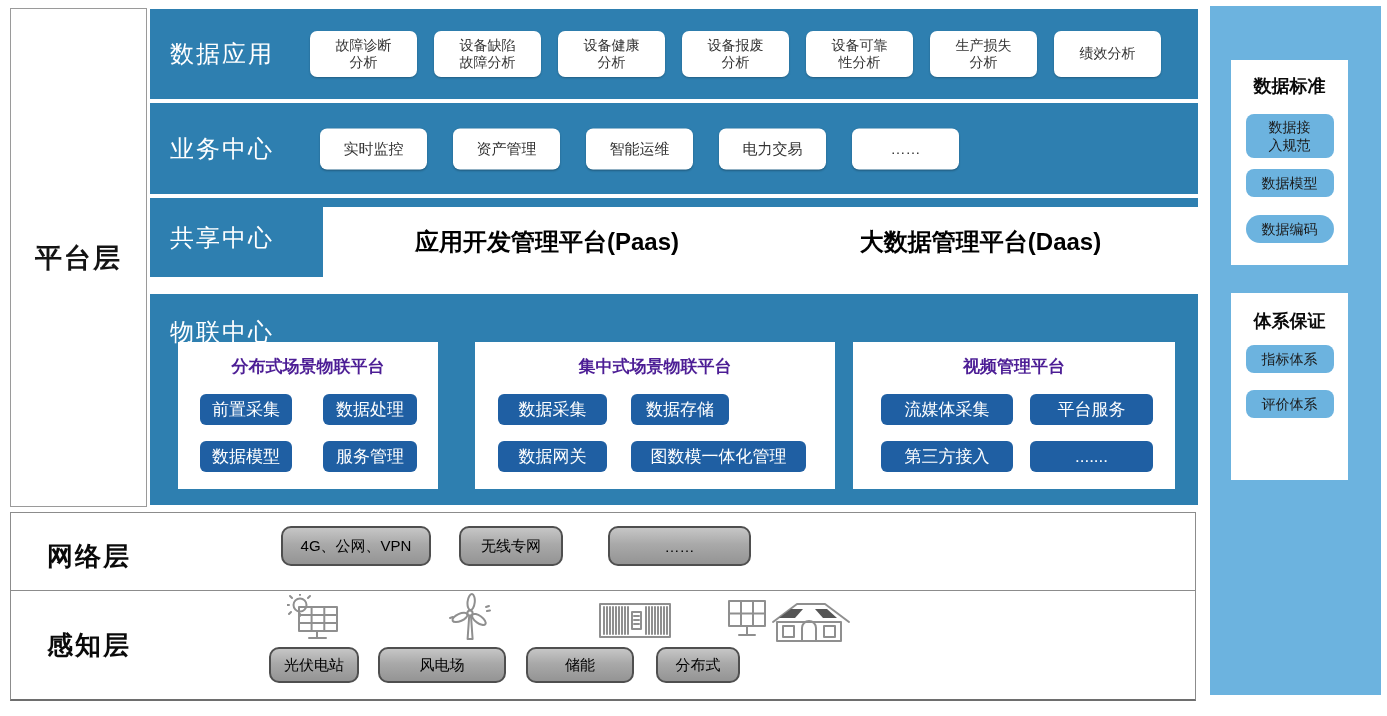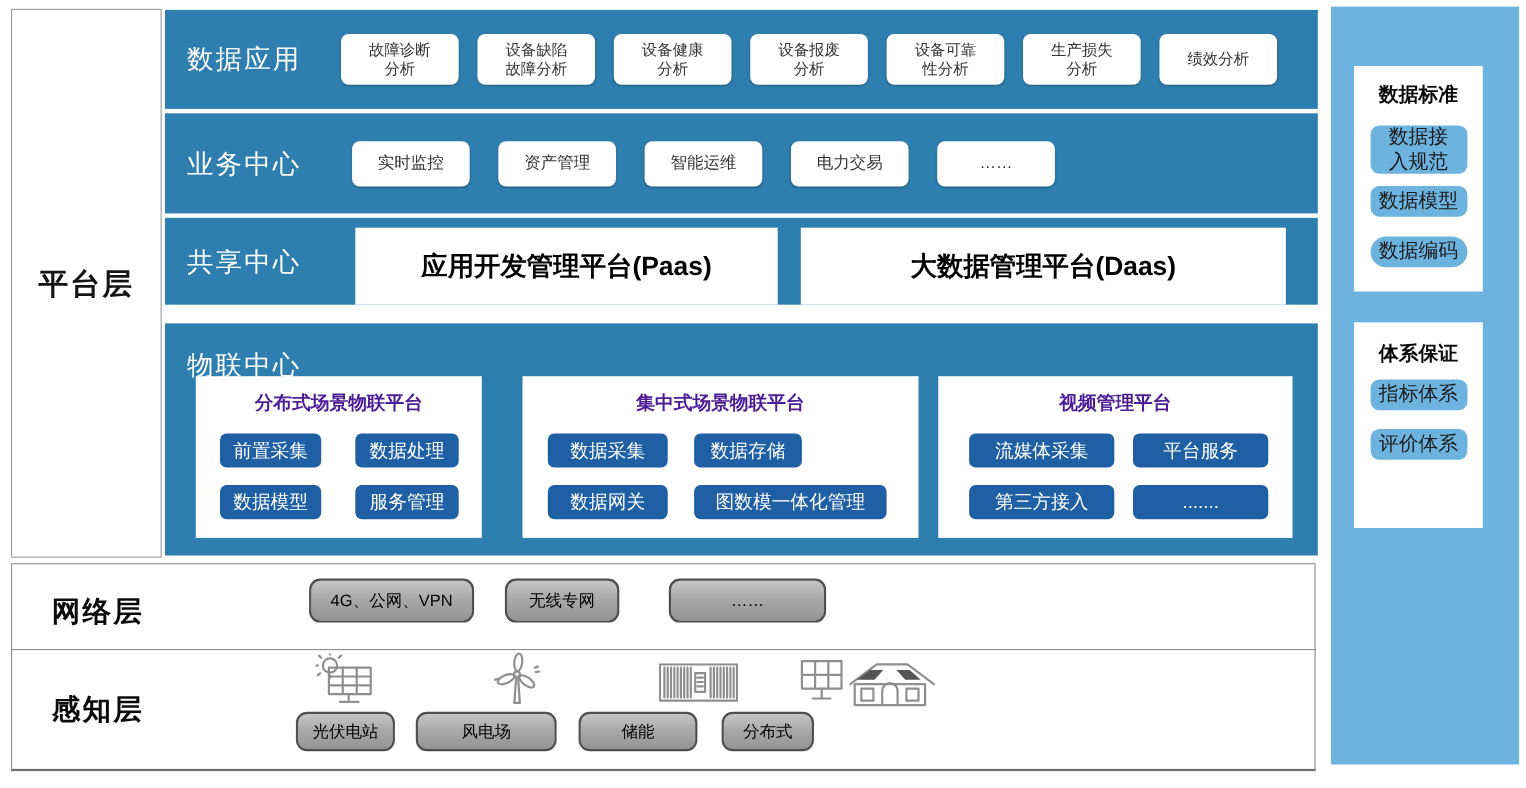--- a/index.html
+++ b/index.html
@@ -29,21 +29,21 @@
   .strip{position:absolute;top:50%;transform:translateY(-50%);display:flex;}
   .strip1{left:160px;gap:17px;}
   .strip2{left:170px;gap:26px;}
 
   .wbtn{background:#fff;border-radius:7px;color:#333;text-align:center;white-space:pre-line;
     display:flex;align-items:center;justify-content:center;line-height:1.25;box-shadow:0 1px 2px rgba(0,0,0,.25);}
   .wbtn.two{width:107px;height:46px;font-size:14px;}
   .wbtn.one{width:107px;height:41px;font-size:15px;}
 
   .big-box{position:absolute;top:9px;height:70px;background:#fff;display:flex;align-items:center;
-    justify-content:center;font-size:24px;font-weight:bold;color:#000;}
+    justify-content:center;font-size:24px;font-weight:bold;color:#000;padding-left:32px;}
   .big-box.b1{left:173px;width:384px;}
   .big-box.b2{left:578px;width:441px;}
 
   
   .panel{position:absolute;top:48px;height:147px;background:#fff;box-sizing:border-box;padding-top:13px;}
   .panel.p1{left:28px;width:260px;}
   .panel.p2{left:325px;width:360px;}
   .panel.p3{left:703px;width:322px;}
   .panel-title{text-align:center;font-size:17px;font-weight:bold;color:#4c1d95;}
   .prow{display:flex;margin-top:16px;}
@@ -68,21 +68,21 @@
 
   
   .sidebar{position:absolute;left:1210px;top:6px;width:171px;height:689px;background:var(--sidebar-blue);}
   .spanel{position:absolute;left:21px;width:117px;background:#fff;box-sizing:border-box;}
   .sp1{top:54px;height:205px;}
   .sp2{top:287px;height:187px;}
   .spanel-title{text-align:center;font-size:18px;font-weight:bold;color:#0a0a0a;}
   .sp1 .spanel-title{margin-top:14px;}
   .sp2 .spanel-title{margin-top:16px;}
   .sbtn{width:88px;margin-left:auto;margin-right:auto;background:var(--sidebar-blue);border-radius:8px;
-    color:#1b1b1b;font-size:18px;display:flex;align-items:center;justify-content:center;
+    color:#1b1b1b;font-size:14px;display:flex;align-items:center;justify-content:center;
     text-align:center;white-space:pre-line;line-height:1.3;}
   .sbtn.tall{height:44px;margin-top:16px;}
   .sbtn.s2{height:28px;margin-top:11px;}
   .sbtn.s3{height:28px;margin-top:18px;border-radius:14px;}
   .sbtn.a1{height:28px;margin-top:12px;}
   .sbtn.a2{height:28px;margin-top:17px;}
 
   svg.line-icon{stroke:#8f8f8f;fill:none;stroke-width:2;stroke-linecap:round;stroke-linejoin:round;}
 </style>
 </head>

